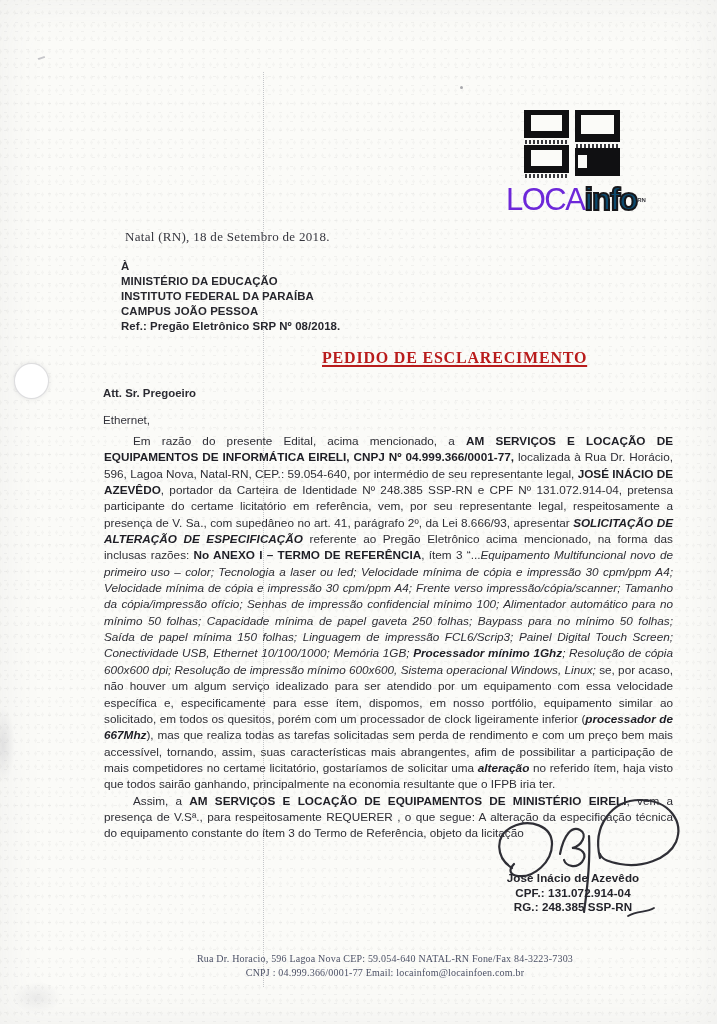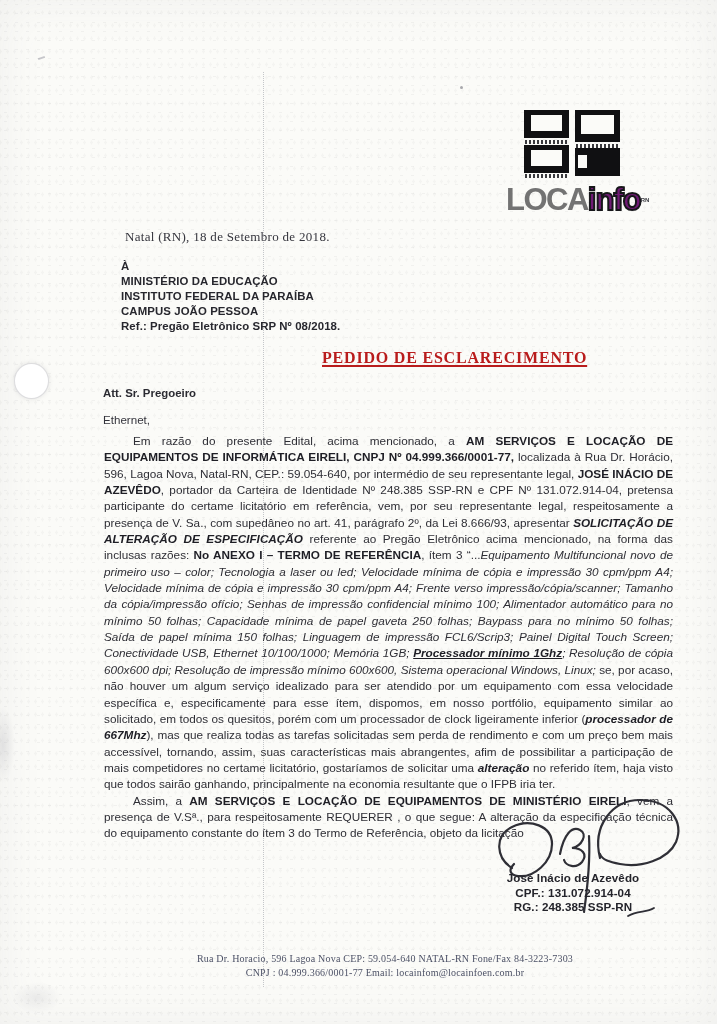--- a/index.html
+++ b/index.html
@@ -55,27 +55,27 @@
   .cell-tl .inner{left:7px;top:5px;right:7px;bottom:7px;}
   .cell-tr .inner{left:6px;top:5px;right:6px;bottom:8px;}
   .cell-bl .inner{left:7px;top:5px;right:7px;bottom:7px;}
   .cell-br .inner{left:3px;top:7px;width:9px;height:13px;}
   .micro-row{position:absolute;height:4px;background:repeating-linear-gradient(90deg,#3a3a3e 0 2px,transparent 2px 4px);}
   .micro-1{left:1px;top:29.5px;width:44px;}
   .micro-2{left:52px;top:33.5px;width:43px;}
   .micro-3{left:1px;top:64px;width:44px;}
   .wordmark{margin-top:9px;white-space:nowrap;line-height:30px;}
   .word-loca{
-    font-family:"Liberation Sans",sans-serif;font-weight:700;
-    font-size:31px;letter-spacing:-1.5px;color:#737373;
+    font-family:"Liberation Sans",sans-serif;font-weight:400;
+    font-size:31px;letter-spacing:-1.5px;color:#6d28d9;
   }
   .word-info{
     font-family:"Liberation Sans",sans-serif;font-weight:900;
     font-size:31px;letter-spacing:-1px;
-    color:#701a75;-webkit-text-stroke:2px #17171a;text-stroke:2px #17171a;
+    color:#0c4a6e;-webkit-text-stroke:2px #17171a;text-stroke:2px #17171a;
     text-shadow:0 0 1px rgba(20,20,25,0.6);
   }
   .word-mark-sup{font-size:6px;font-weight:700;color:#3a3a40;vertical-align:top;}
 
   
   .date-line{
     position:absolute;left:125px;top:229px;
     font-family:"Liberation Serif",serif;font-size:13px;color:#35353d;
     letter-spacing:0.3px;
   }
@@ -101,21 +101,21 @@
   .body-text{
     position:absolute;left:104px;top:433px;width:569px;
     font-size:11.75px;line-height:16.35px;color:#2e2e35;
     text-align:justify;
   }
   .body-text p{margin:0;text-indent:29px;}
   .seg-r{}
   .seg-b{font-weight:bold;color:#1e1e25;}
   .seg-i{font-style:italic;}
   .seg-bi{font-weight:bold;font-style:italic;color:#1e1e25;}
-  .seg-biu{font-weight:bold;font-style:italic;text-decoration:underline;color:#1e1e25;}
+  .seg-biu{font-weight:bold;font-style:italic;color:#1e1e25;}
 
   
   .sig-svg{position:absolute;left:468px;top:792px;}
   .sig-text{
     position:absolute;left:463px;top:871px;width:220px;text-align:center;
     font-size:11.6px;font-weight:bold;color:#24242b;line-height:14.7px;
     letter-spacing:0.1px;
   }
 
   

